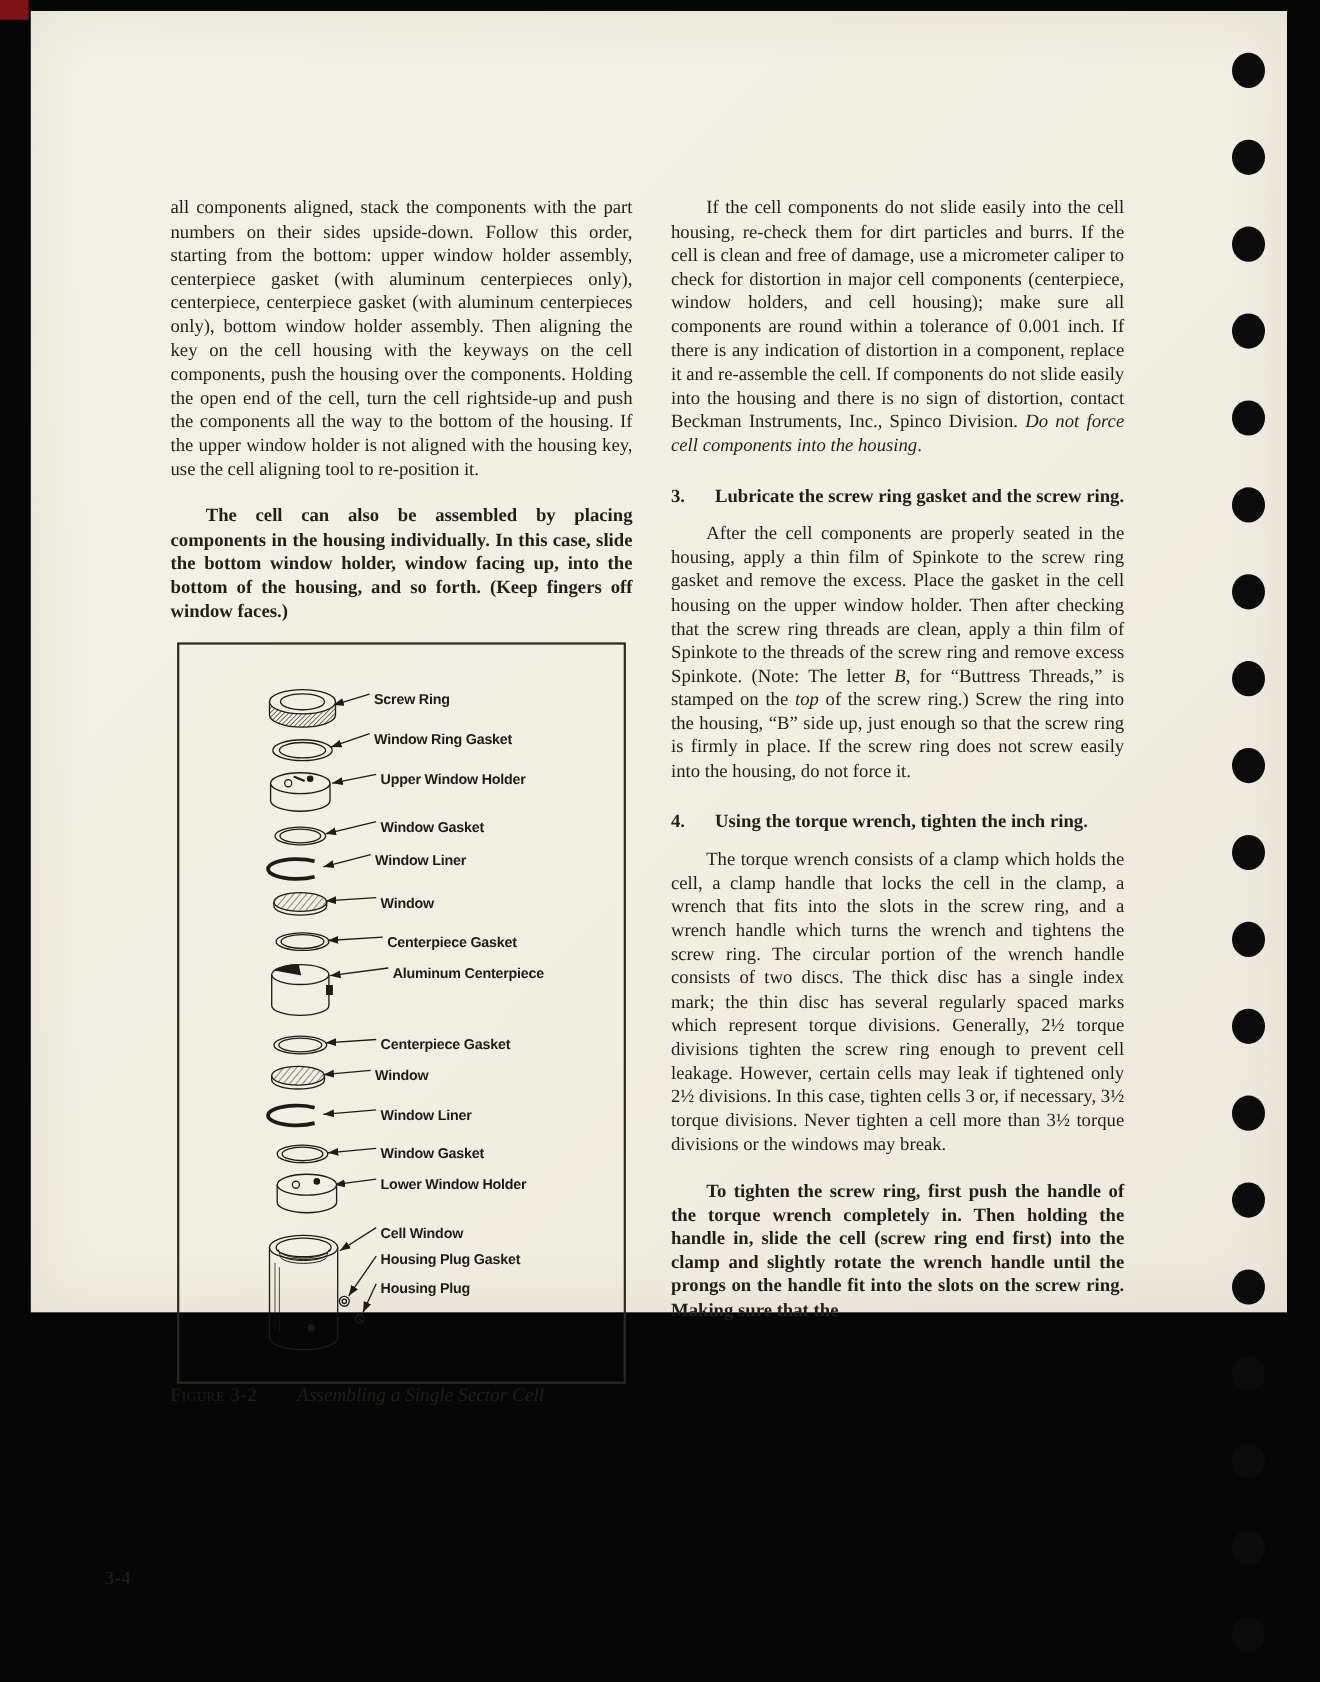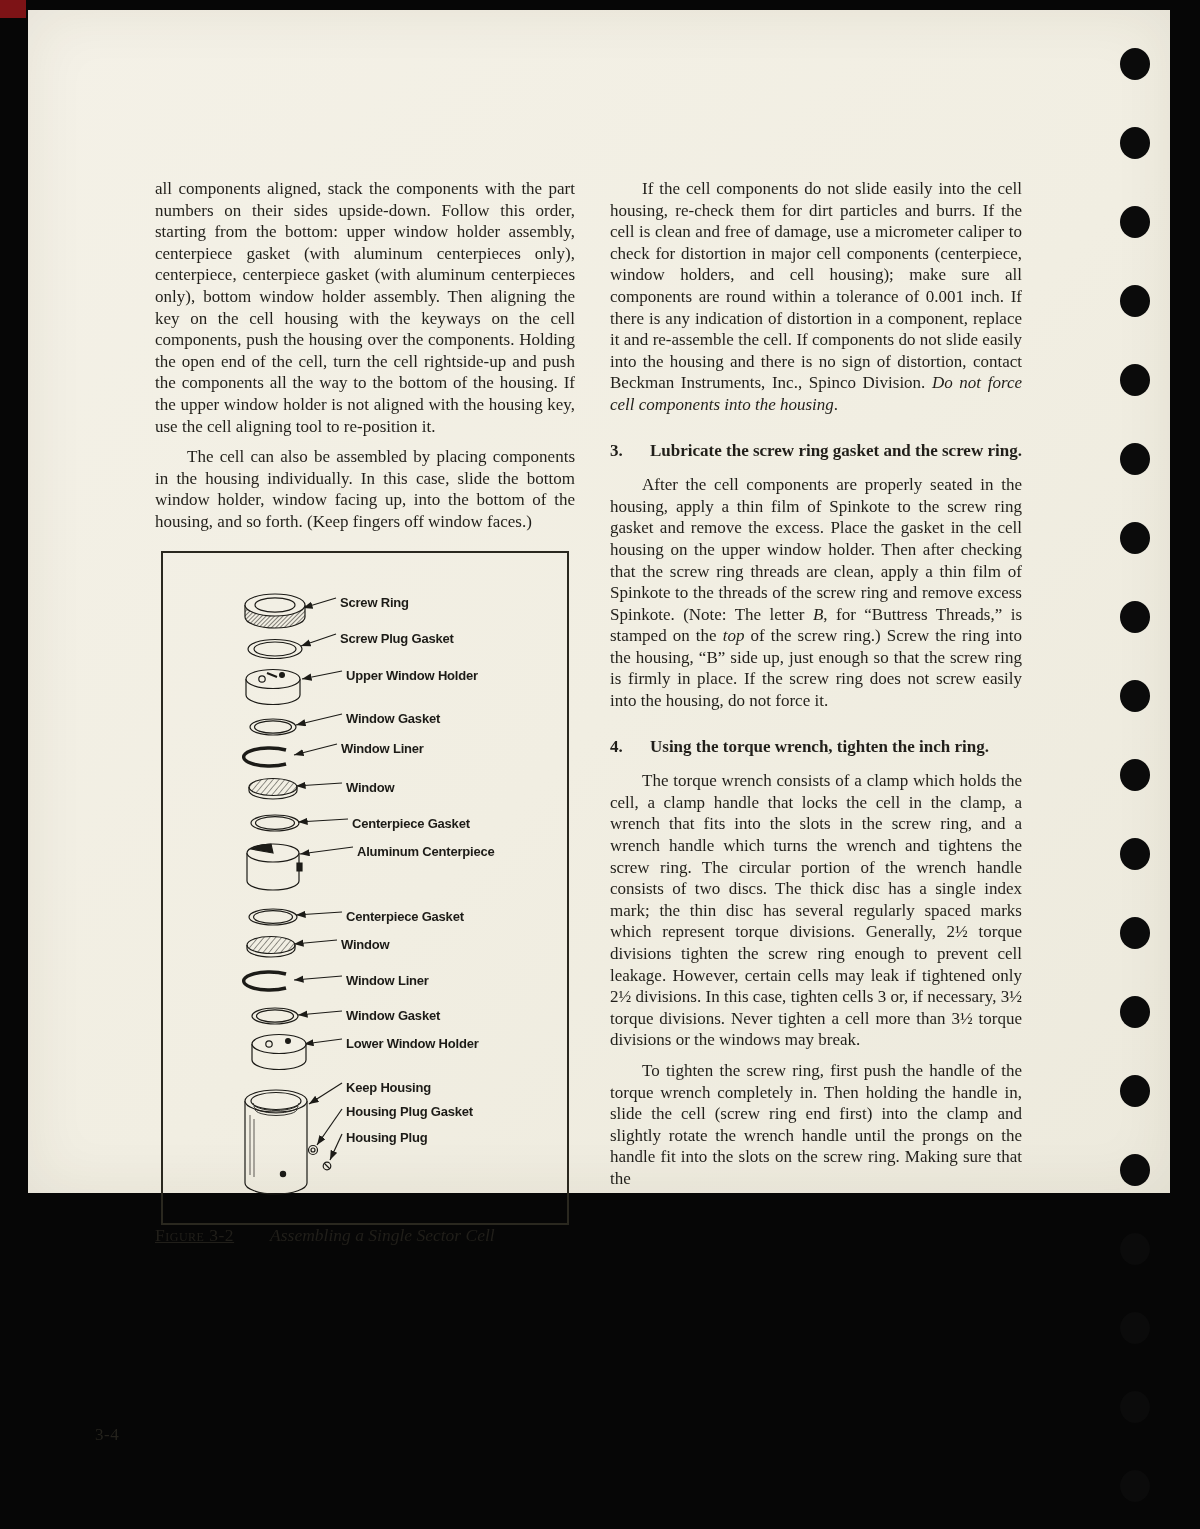--- a/index.html
+++ b/index.html
@@ -22,39 +22,39 @@
   .col{
     position:absolute;top:168px;
     color:#211f1a;
     font-size:17px;line-height:21.6px;
     text-align:justify;
   }
   .col-left{left:127px;width:420px;}
   .col-right{left:582px;width:412px;}
   .col p{margin:0;}
   p.indent{text-indent:32px;}
-  p.follow{margin-top:9px;}
+  p.follow{margin-top:21px;font-weight:bold;}
   .it{font-style:italic;}
   .heading{display:flex;font-weight:bold;margin:24px 0 13px 0;text-align:left;}
   .hnum{width:40px;flex:none;}
   .htext{flex:1;}
   .figure-box{
     position:relative;width:404px;height:670px;
     border:2px solid #2a281f;
     margin:18px 0 0 6px;
     background:transparent;
   }
   .flabel{
     position:absolute;
     font-family:"Liberation Sans", sans-serif;
     font-size:13px;font-weight:bold;letter-spacing:-.2px;
     color:#1c1b17;white-space:nowrap;
   }
   .caption{margin:16px 0 0 8px;font-size:17.5px;text-align:left;}
-  .capnum{font-variant:small-caps;letter-spacing:.5px;text-decoration:underline;}
+  .capnum{font-variant:small-caps;letter-spacing:.5px;}
   .capit{font-style:italic;margin-left:36px;}
   .pagenum{
     position:absolute;left:67px;top:1415px;
     font-size:17px;letter-spacing:.5px;color:#24221c;
   }
   .hole{
     position:absolute;left:1092px;width:30px;height:32px;
     border-radius:50%;background:#0b0b0b;
   }
   svg.diagram{position:absolute;left:0;top:0;}
@@ -193,33 +193,33 @@
           </g>
 
           <g>
             <circle cx="164" cy="613" r="3.8"></circle>
             <path d="M161,610 l6,6"></path>
           </g>
         </g>
       </svg>
 
       <span class="flabel" style="left:177px;top:39px">Screw Ring</span>
-      <span class="flabel" style="left:177px;top:75px">Screw Plug Gasket</span>
+      <span class="flabel" style="left:177px;top:75px">Window Ring Gasket</span>
       <span class="flabel" style="left:183px;top:112px">Upper Window Holder</span>
       <span class="flabel" style="left:183px;top:155px">Window Gasket</span>
       <span class="flabel" style="left:178px;top:185px">Window Liner</span>
       <span class="flabel" style="left:183px;top:224px">Window</span>
       <span class="flabel" style="left:189px;top:260px">Centerpiece Gasket</span>
       <span class="flabel" style="left:194px;top:288px">Aluminum Centerpiece</span>
       <span class="flabel" style="left:183px;top:353px">Centerpiece Gasket</span>
       <span class="flabel" style="left:178px;top:381px">Window</span>
       <span class="flabel" style="left:183px;top:417px">Window Liner</span>
       <span class="flabel" style="left:183px;top:452px">Window Gasket</span>
       <span class="flabel" style="left:183px;top:480px">Lower Window Holder</span>
-      <span class="flabel" style="left:183px;top:524px">Keep Housing</span>
+      <span class="flabel" style="left:183px;top:524px">Cell Window</span>
       <span class="flabel" style="left:183px;top:548px">Housing Plug Gasket</span>
       <span class="flabel" style="left:183px;top:574px">Housing Plug</span>
     </div>
 
     <p class="caption">
       <span class="capnum">Figure 3-2</span><span class="capit">Assembling a Single Sector Cell</span>
     </p>
   </div>
 
   <div class="col col-right">

